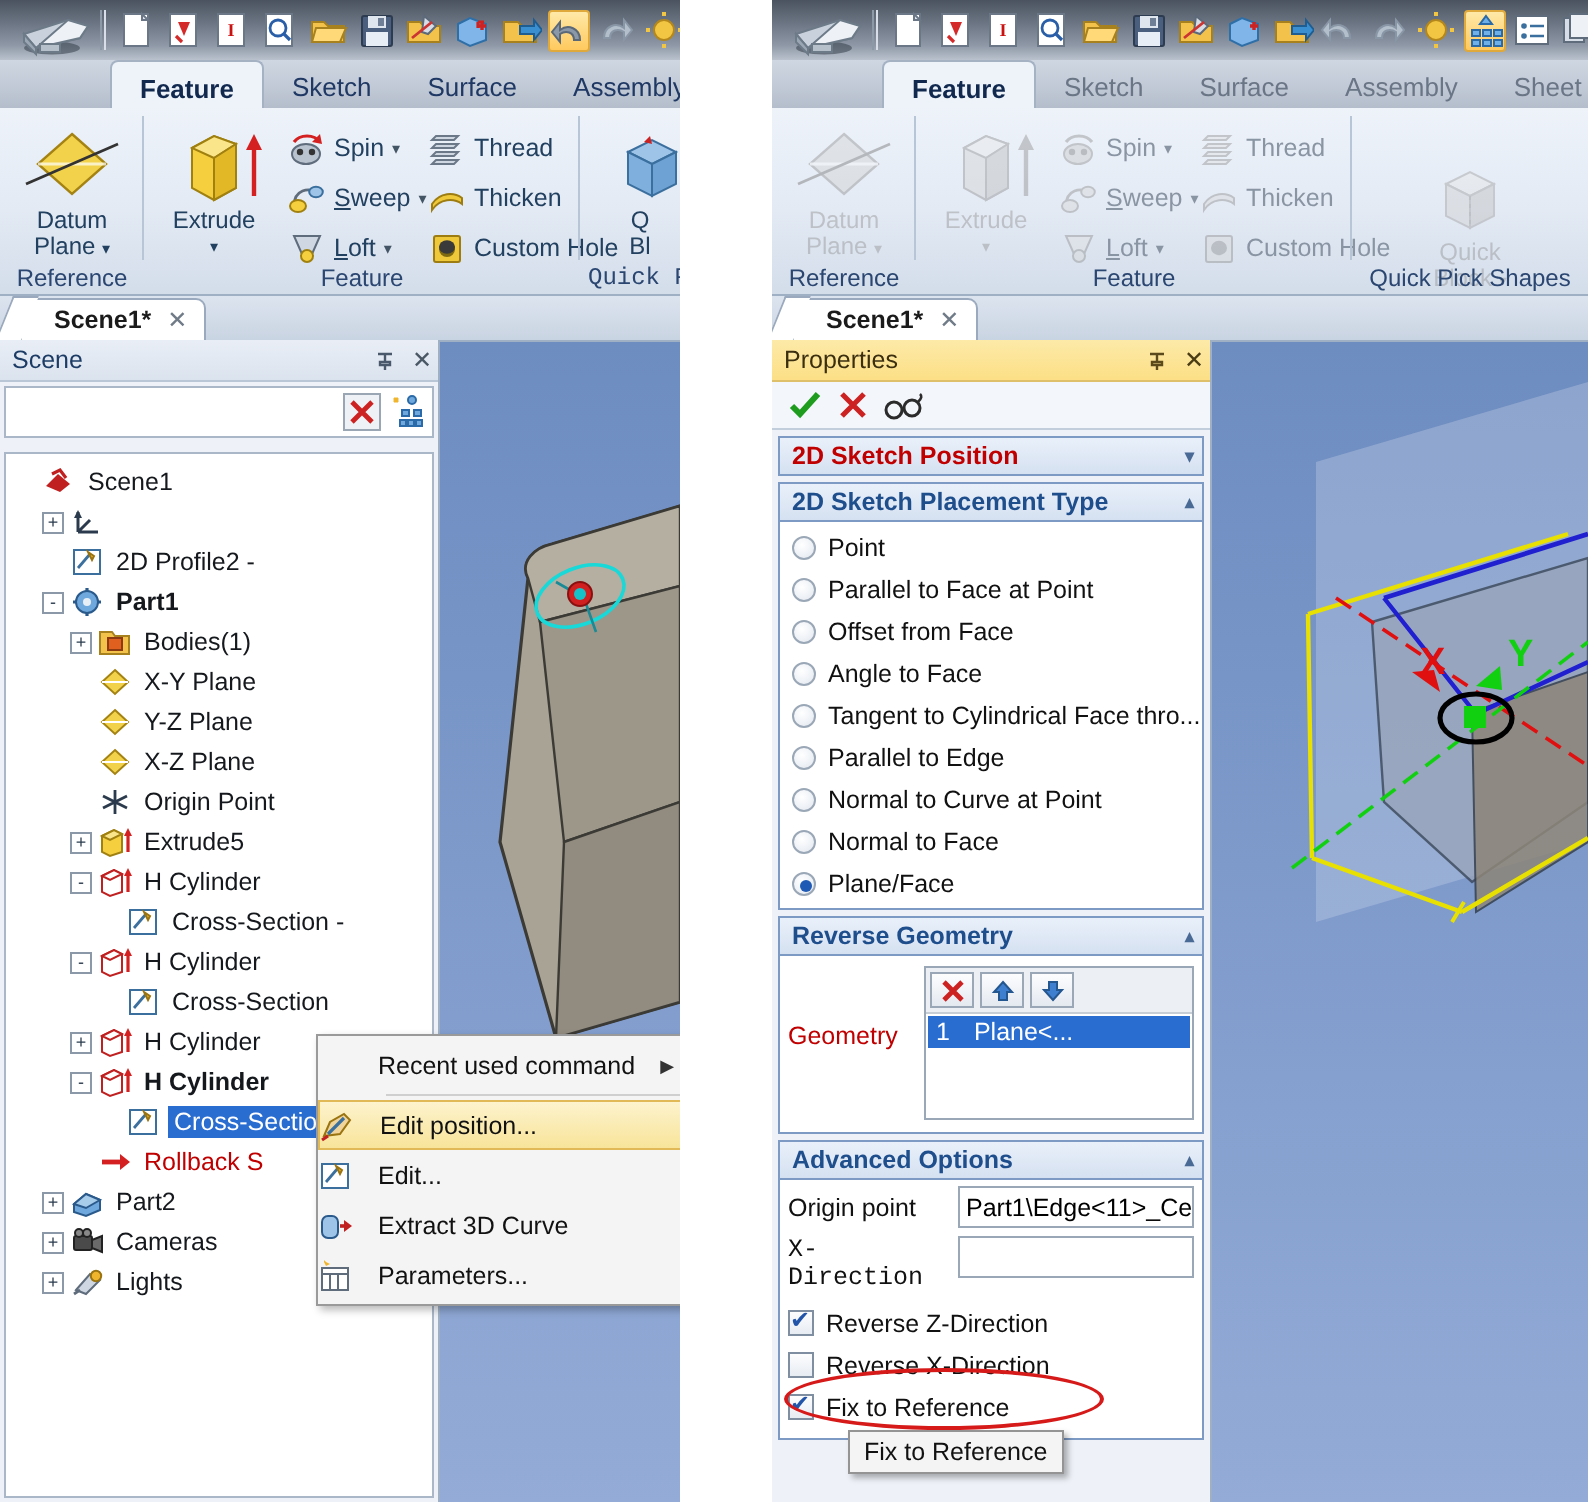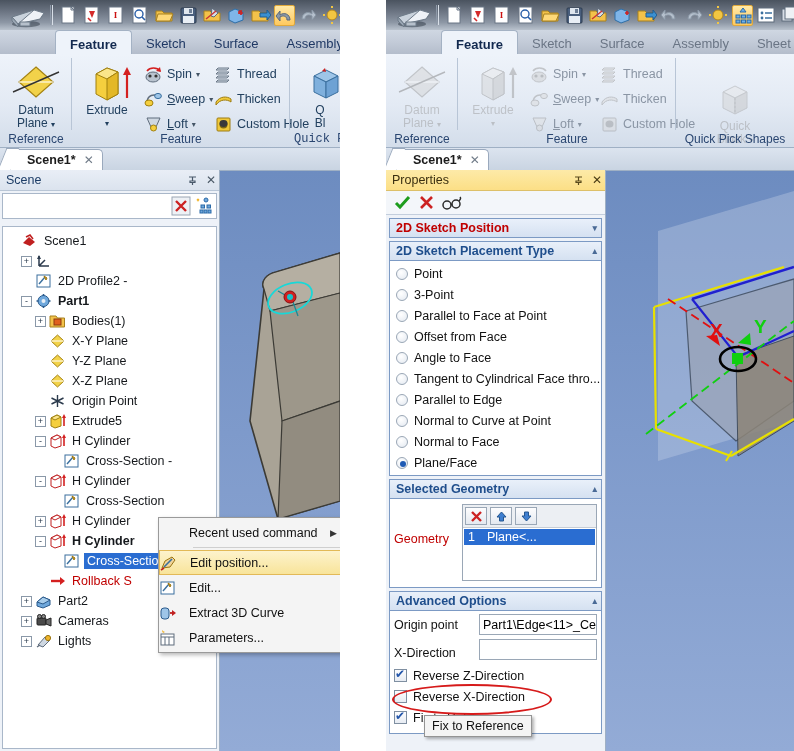--- a/index.html
+++ b/index.html
@@ -1078,24 +1078,20 @@
 
       <div class="psec">
         <div class="psec-head">
           <span>2D Sketch Placement Type</span>
           <span class="car">▴</span>
         </div>
         <div class="psec-body" id="placement-options">
             <div class="radio-row">
               <span class="rdo"></span>
               <span>Point</span>
-            </div>
-            <div class="radio-row">
-              <span class="rdo"></span>
-              <span>3-Point</span>
             </div>
             <div class="radio-row">
               <span class="rdo"></span>
               <span>Parallel to Face at Point</span>
             </div>
             <div class="radio-row">
               <span class="rdo"></span>
               <span>Offset from Face</span>
             </div>
             <div class="radio-row">
@@ -1120,21 +1116,21 @@
             </div>
             <div class="radio-row">
               <span class="rdo on"></span>
               <span>Plane/Face</span>
             </div>
           </div>
       </div>
 
       <div class="psec">
         <div class="psec-head">
-          <span>Selected Geometry</span>
+          <span>Reverse Geometry</span>
           <span class="car">▴</span>
         </div>
         <div class="psec-body" style="padding:5px 4px 6px 4px;">
           <div style="display:flex;align-items:flex-start;gap:6px;">
             <div class="lbl" style="color:#c00000;padding-top:28px;width:62px;">Geometry</div>
             <div style="flex:1;border:1px solid #9aa7b6;background:#fff;">
               <div style="display:flex;gap:3px;padding:2px;background:#eceff3;border-bottom:1px solid #c7cdd5;">
                 <span style="width:22px;height:18px;border:1px solid #9aa7b6;background:linear-gradient(to bottom,#fdfdfe,#e4e9f0);display:flex;align-items:center;justify-content:center;">
                   <svg width="13" height="13">
                       <path d="M2 2 L11 11 M11 2 L2 11" stroke="#cc2222" stroke-width="2.4"></path>
@@ -1165,21 +1161,21 @@
       <div class="psec">
         <div class="psec-head">
           <span>Advanced Options</span>
           <span class="car">▴</span>
         </div>
         <div class="psec-body" style="padding:3px 4px 5px 4px;">
           <div style="display:flex;align-items:center;gap:5px;margin-bottom:4px;">
             <span class="lbl" style="width:80px;">Origin point</span>
             <span class="field" style="flex:1;">Part1\Edge&lt;11&gt;_CentP</span>
           </div>
-          <div style="display:flex;align-items:flex-end;gap:5px;margin-bottom:5px;">
+          <div style="display:flex;align-items:flex-start;gap:5px;margin-bottom:5px;font-family:Liberation Mono, monospace;">
             <span class="lbl" style="width:80px;">X-Direction</span>
             <span class="field" style="flex:1;"></span>
           </div>
           <div id="adv-checks">
               <div class="radio-row" style="padding-left: 0px;">
                 <span class="chk on"></span>
                 <span>Reverse Z-Direction</span>
               </div>
               <div class="radio-row" style="padding-left: 0px;">
                 <span class="chk"></span>

